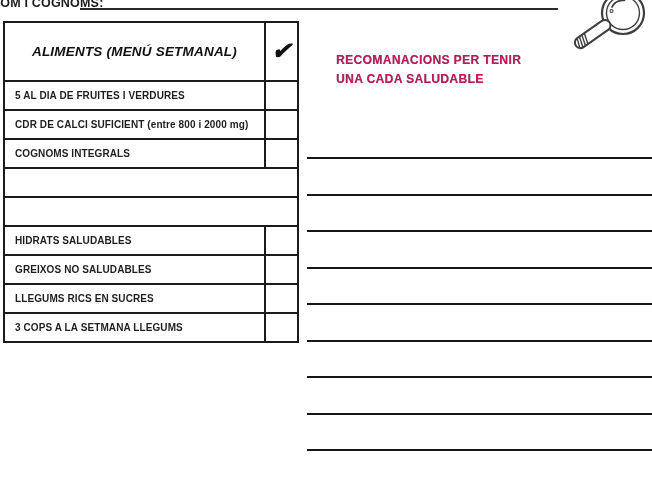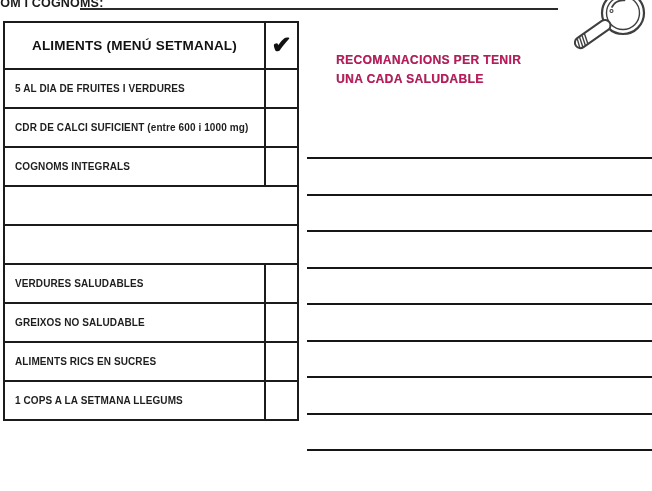--- a/index.html
+++ b/index.html
@@ -24,24 +24,24 @@
 
   
   .magnifier { position: absolute; left: 550px; top: -12px; }
 
   
   .foods-table {
     position: absolute; left: 3px; top: 21px; width: 292px;
     border: 2.5px solid #1b1b1b; background: #fff;
   }
   .trow {
-    display: flex; align-items: stretch; height: 39px;
+    display: flex; align-items: stretch; height: 29px;
     border-top: 2px solid #1b1b1b; box-sizing: border-box;
   }
-  .trow.thead { border-top: none; height: 45px; }
+  .trow.thead { border-top: none; height: 57px; font-style: italic; }
   .tcell { display: flex; align-items: center; box-sizing: border-box; }
   .tcell.label {
     flex: 1; padding-left: 10px; padding-right: 4px;
     font-size: 10px; font-weight: bold; color: #1e1e1e;
     letter-spacing: 0.1px; border-right: 2px solid #1b1b1b;
   }
   .tcell.htitle {
     flex: 1; justify-content: center; text-align: center;
     font-size: 13.5px; font-weight: bold; color: #111;
     letter-spacing: 0.2px; border-right: 2px solid #1b1b1b;
@@ -93,47 +93,47 @@
   <div class="trow thead">
     <div class="tcell htitle">ALIMENTS (MENÚ SETMANAL)</div>
     <div class="tcell check hcheck">✔</div>
   </div>
 
   <div class="trow">
     <div class="tcell label">5 AL DIA DE FRUITES I VERDURES</div>
     <div class="tcell check"></div>
   </div>
   <div class="trow">
-    <div class="tcell label">CDR DE CALCI SUFICIENT (entre 600 i 1000 mg)</div>
+    <div class="tcell label">CDR DE CALCI SUFICIENT (entre 800 i 2000 mg)</div>
     <div class="tcell check"></div>
   </div>
   <div class="trow">
     <div class="tcell label">COGNOMS INTEGRALS</div>
     <div class="tcell check"></div>
   </div>
   <div class="trow">
     <div class="tcell check"></div>
   </div>
   <div class="trow">
     <div class="tcell check"></div>
   </div>
   <div class="trow">
-    <div class="tcell label">VERDURES SALUDABLES</div>
+    <div class="tcell label">HIDRATS SALUDABLES</div>
     <div class="tcell check"></div>
   </div>
   <div class="trow">
-    <div class="tcell label">GREIXOS NO SALUDABLE</div>
+    <div class="tcell label">GREIXOS NO SALUDABLES</div>
     <div class="tcell check"></div>
   </div>
   <div class="trow">
-    <div class="tcell label">ALIMENTS RICS EN SUCRES</div>
+    <div class="tcell label">LLEGUMS RICS EN SUCRES</div>
     <div class="tcell check"></div>
   </div>
   <div class="trow">
-    <div class="tcell label">1 COPS A LA SETMANA LLEGUMS</div>
+    <div class="tcell label">3 COPS A LA SETMANA LLEGUMS</div>
     <div class="tcell check"></div>
   </div>
 </div>
 
 <div class="rec-title">
   <div>RECOMANACIONS PER TENIR</div>
   <div>UNA CADA SALUDABLE</div>
 </div>
 
 <div class="answer-lines">

